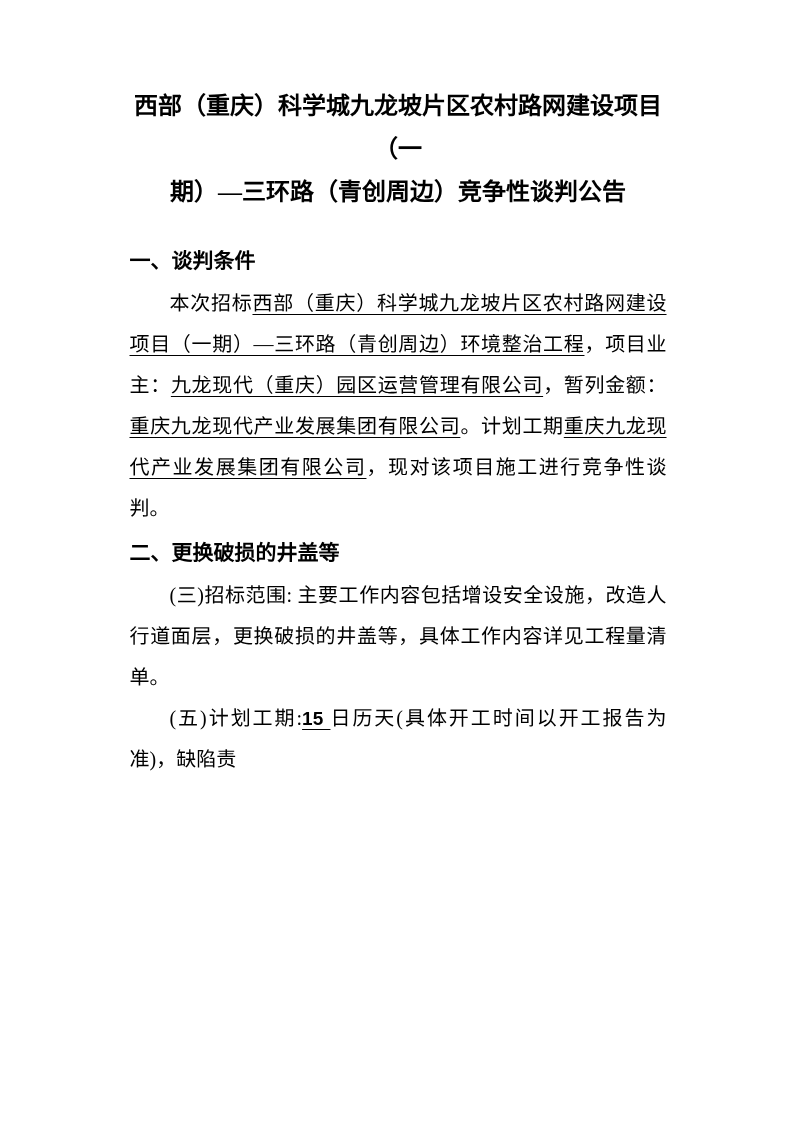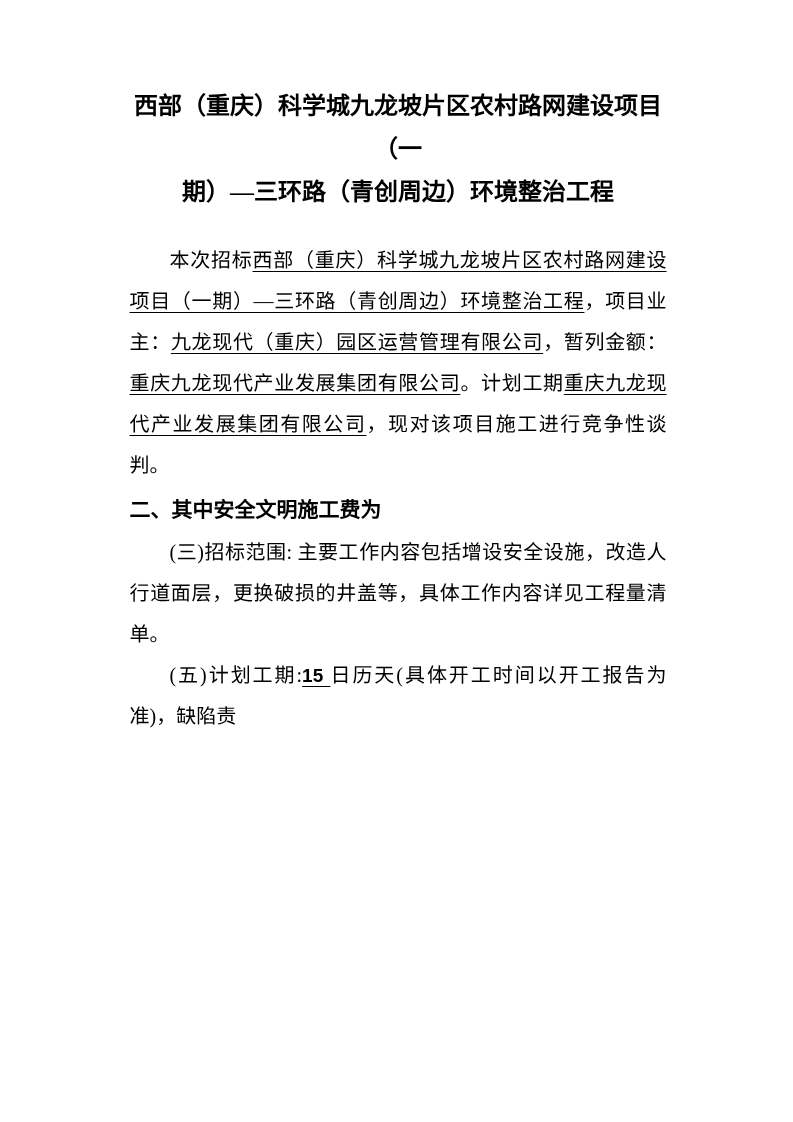--- a/index.html
+++ b/index.html
@@ -53,27 +53,28 @@
   }
 </style>
 </head>
 <body>
 
 <div class="page">
   <div class="content">
 
     <h1 class="doc-title">
       <span class="title-line">西部（重庆）科学城九龙坡片区农村路网建设项目（一</span>
-      <span class="title-line">期）—三环路（青创周边）环境整治工程</span>
+      <span class="title-line">期）—三环路（青创周边）竞争性谈判公告</span>
     </h1>
 
+    <h2 class="heading">一、谈判条件</h2>
 
     <p class="para"><span>本次招标</span><span class="run-u">西部（重庆）科学城九龙坡片区农村路网建设项目（一期）—三环路（青创周边）环境整治工程</span><span>，项目业主：</span><span class="run-u">九龙现代（重庆）园区运营管理有限公司</span><span>，暂列金额：</span><span class="run-u">重庆九龙现代产业发展集团有限公司</span><span>。计划工期</span><span class="run-u">重庆九龙现代产业发展集团有限公司</span><span>，现对该项目施工进行竞争性谈判。</span></p>
 
-    <h2 class="heading">二、其中安全文明施工费为</h2>
+    <h2 class="heading">二、更换破损的井盖等</h2>
 
 
 
     <p class="para"><span>(三)招标范围: 主要工作内容包括增设安全设施，改造人行道面层，更换破损的井盖等，具体工作内容详见工程量清单。</span></p>
 
 
     <p class="para"><span>(五)计划工期:</span><span class="run-u run-num">15 </span><span>日历天(具体开工时间以开工报告为准)，缺陷责</span></p>
 
   </div>
 </div>

